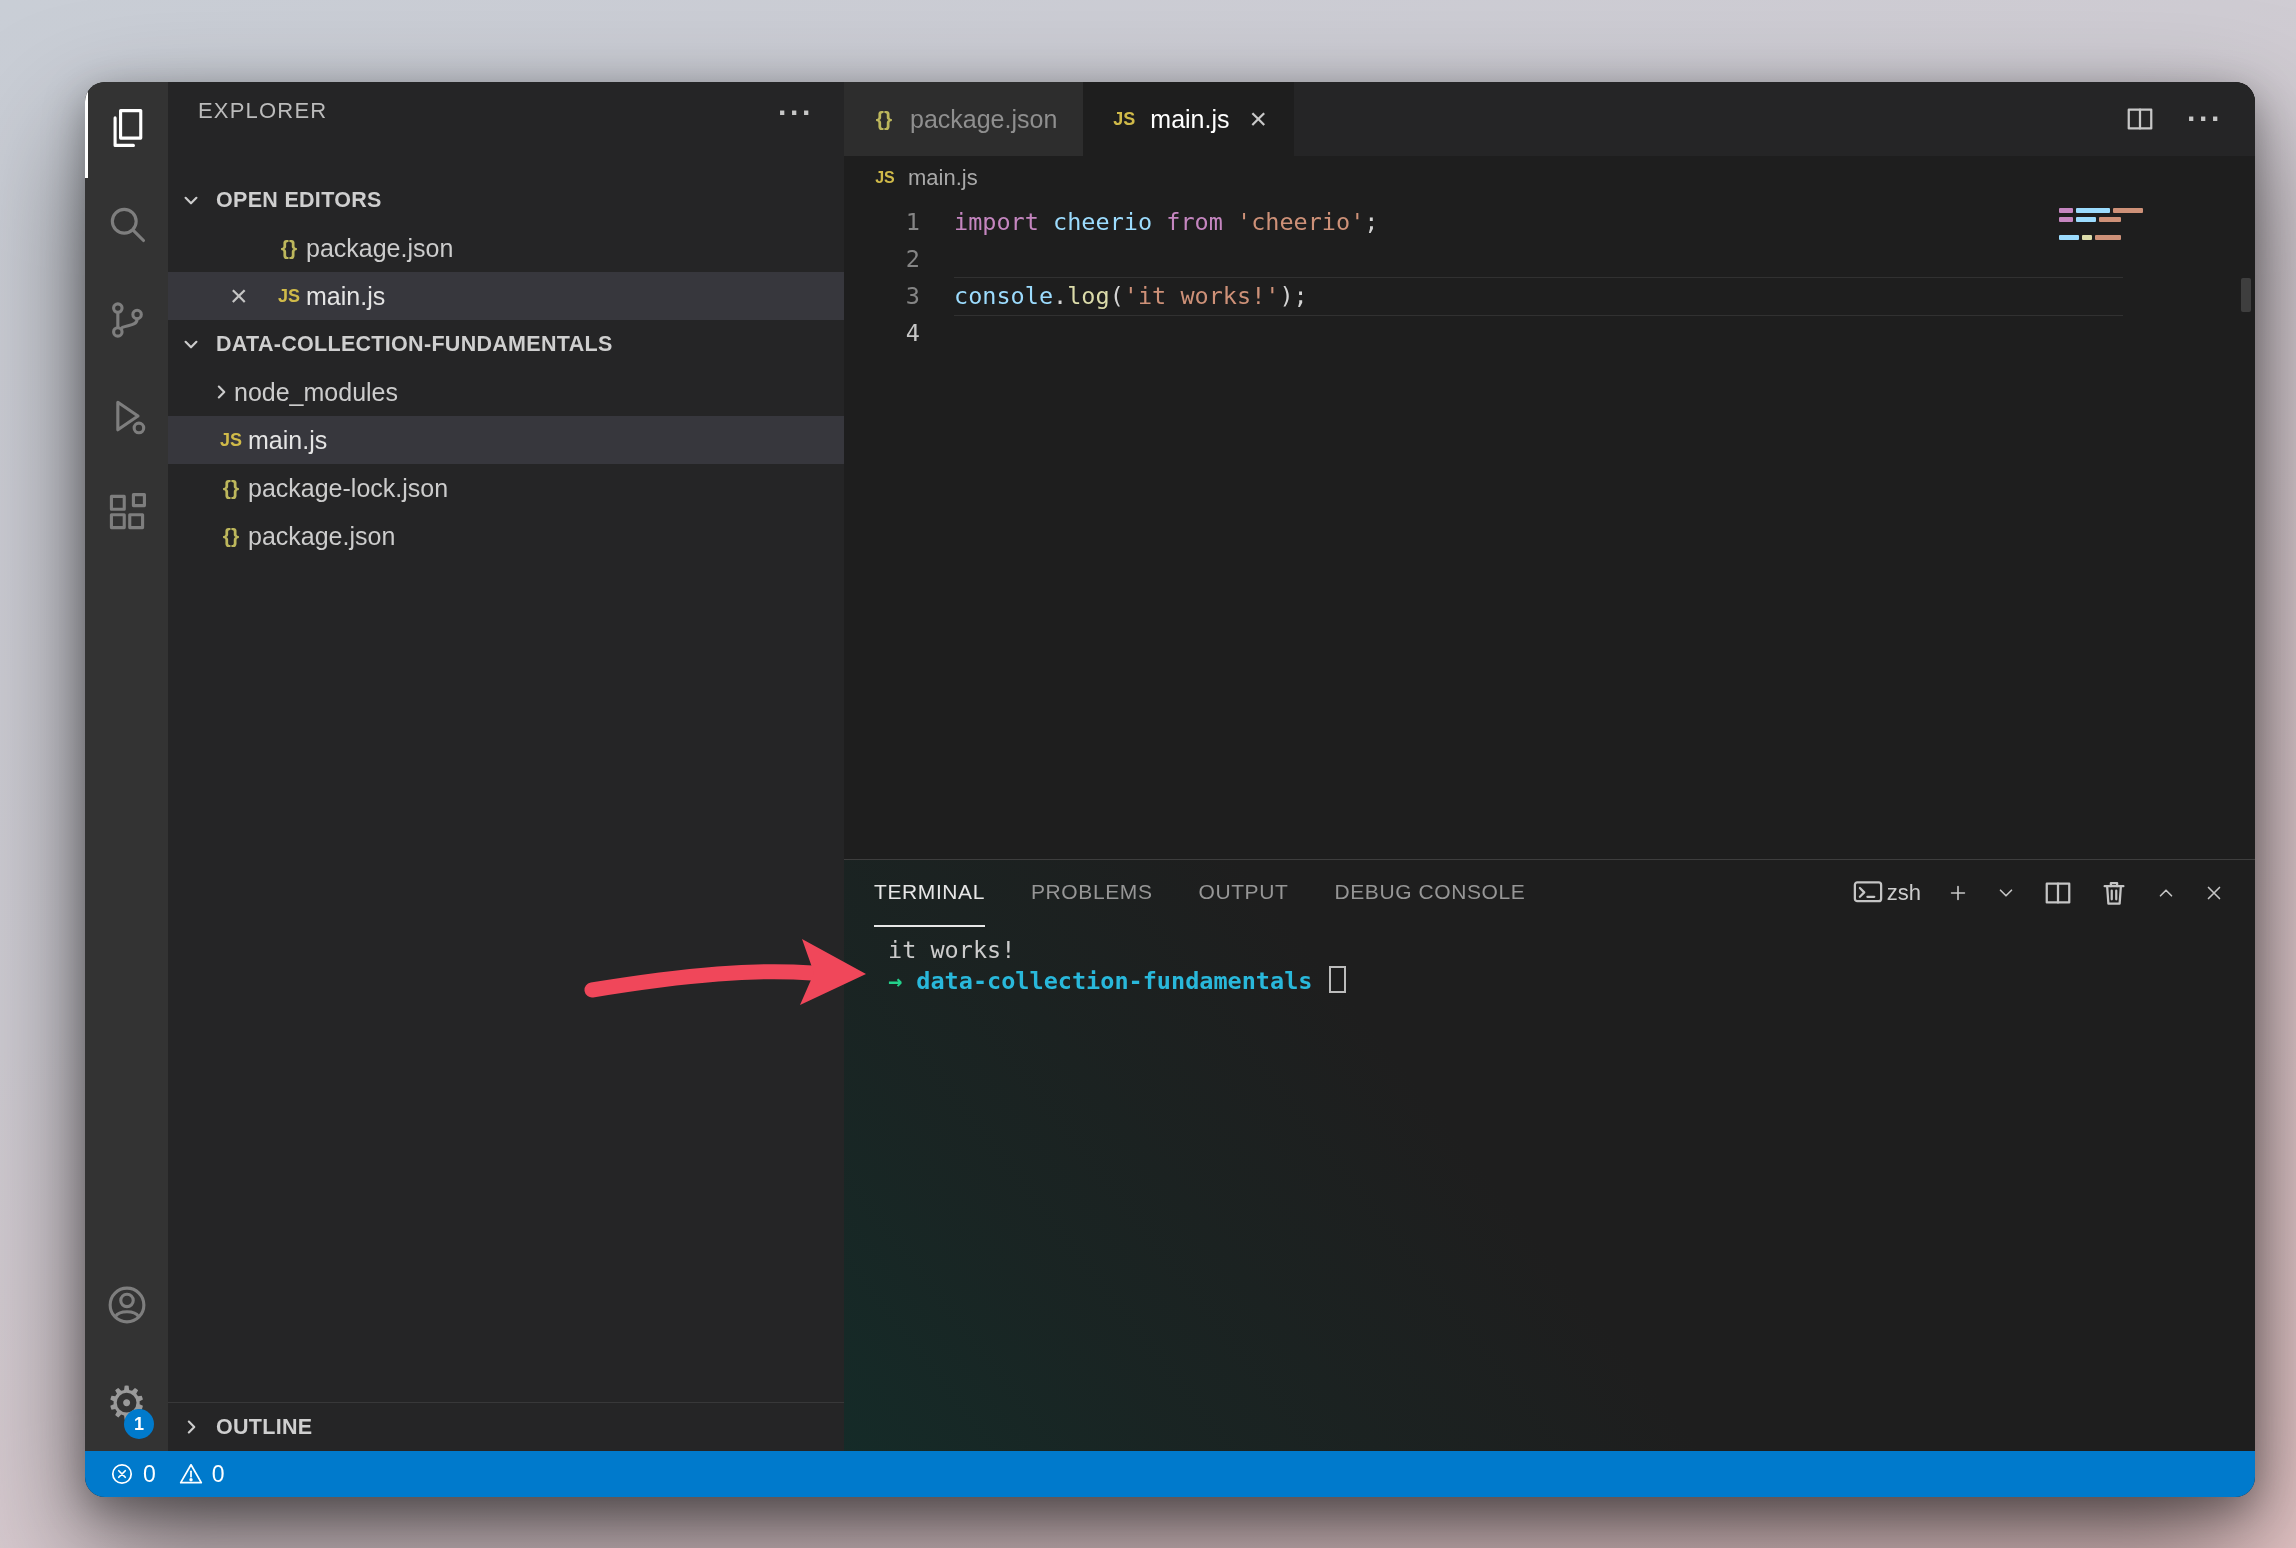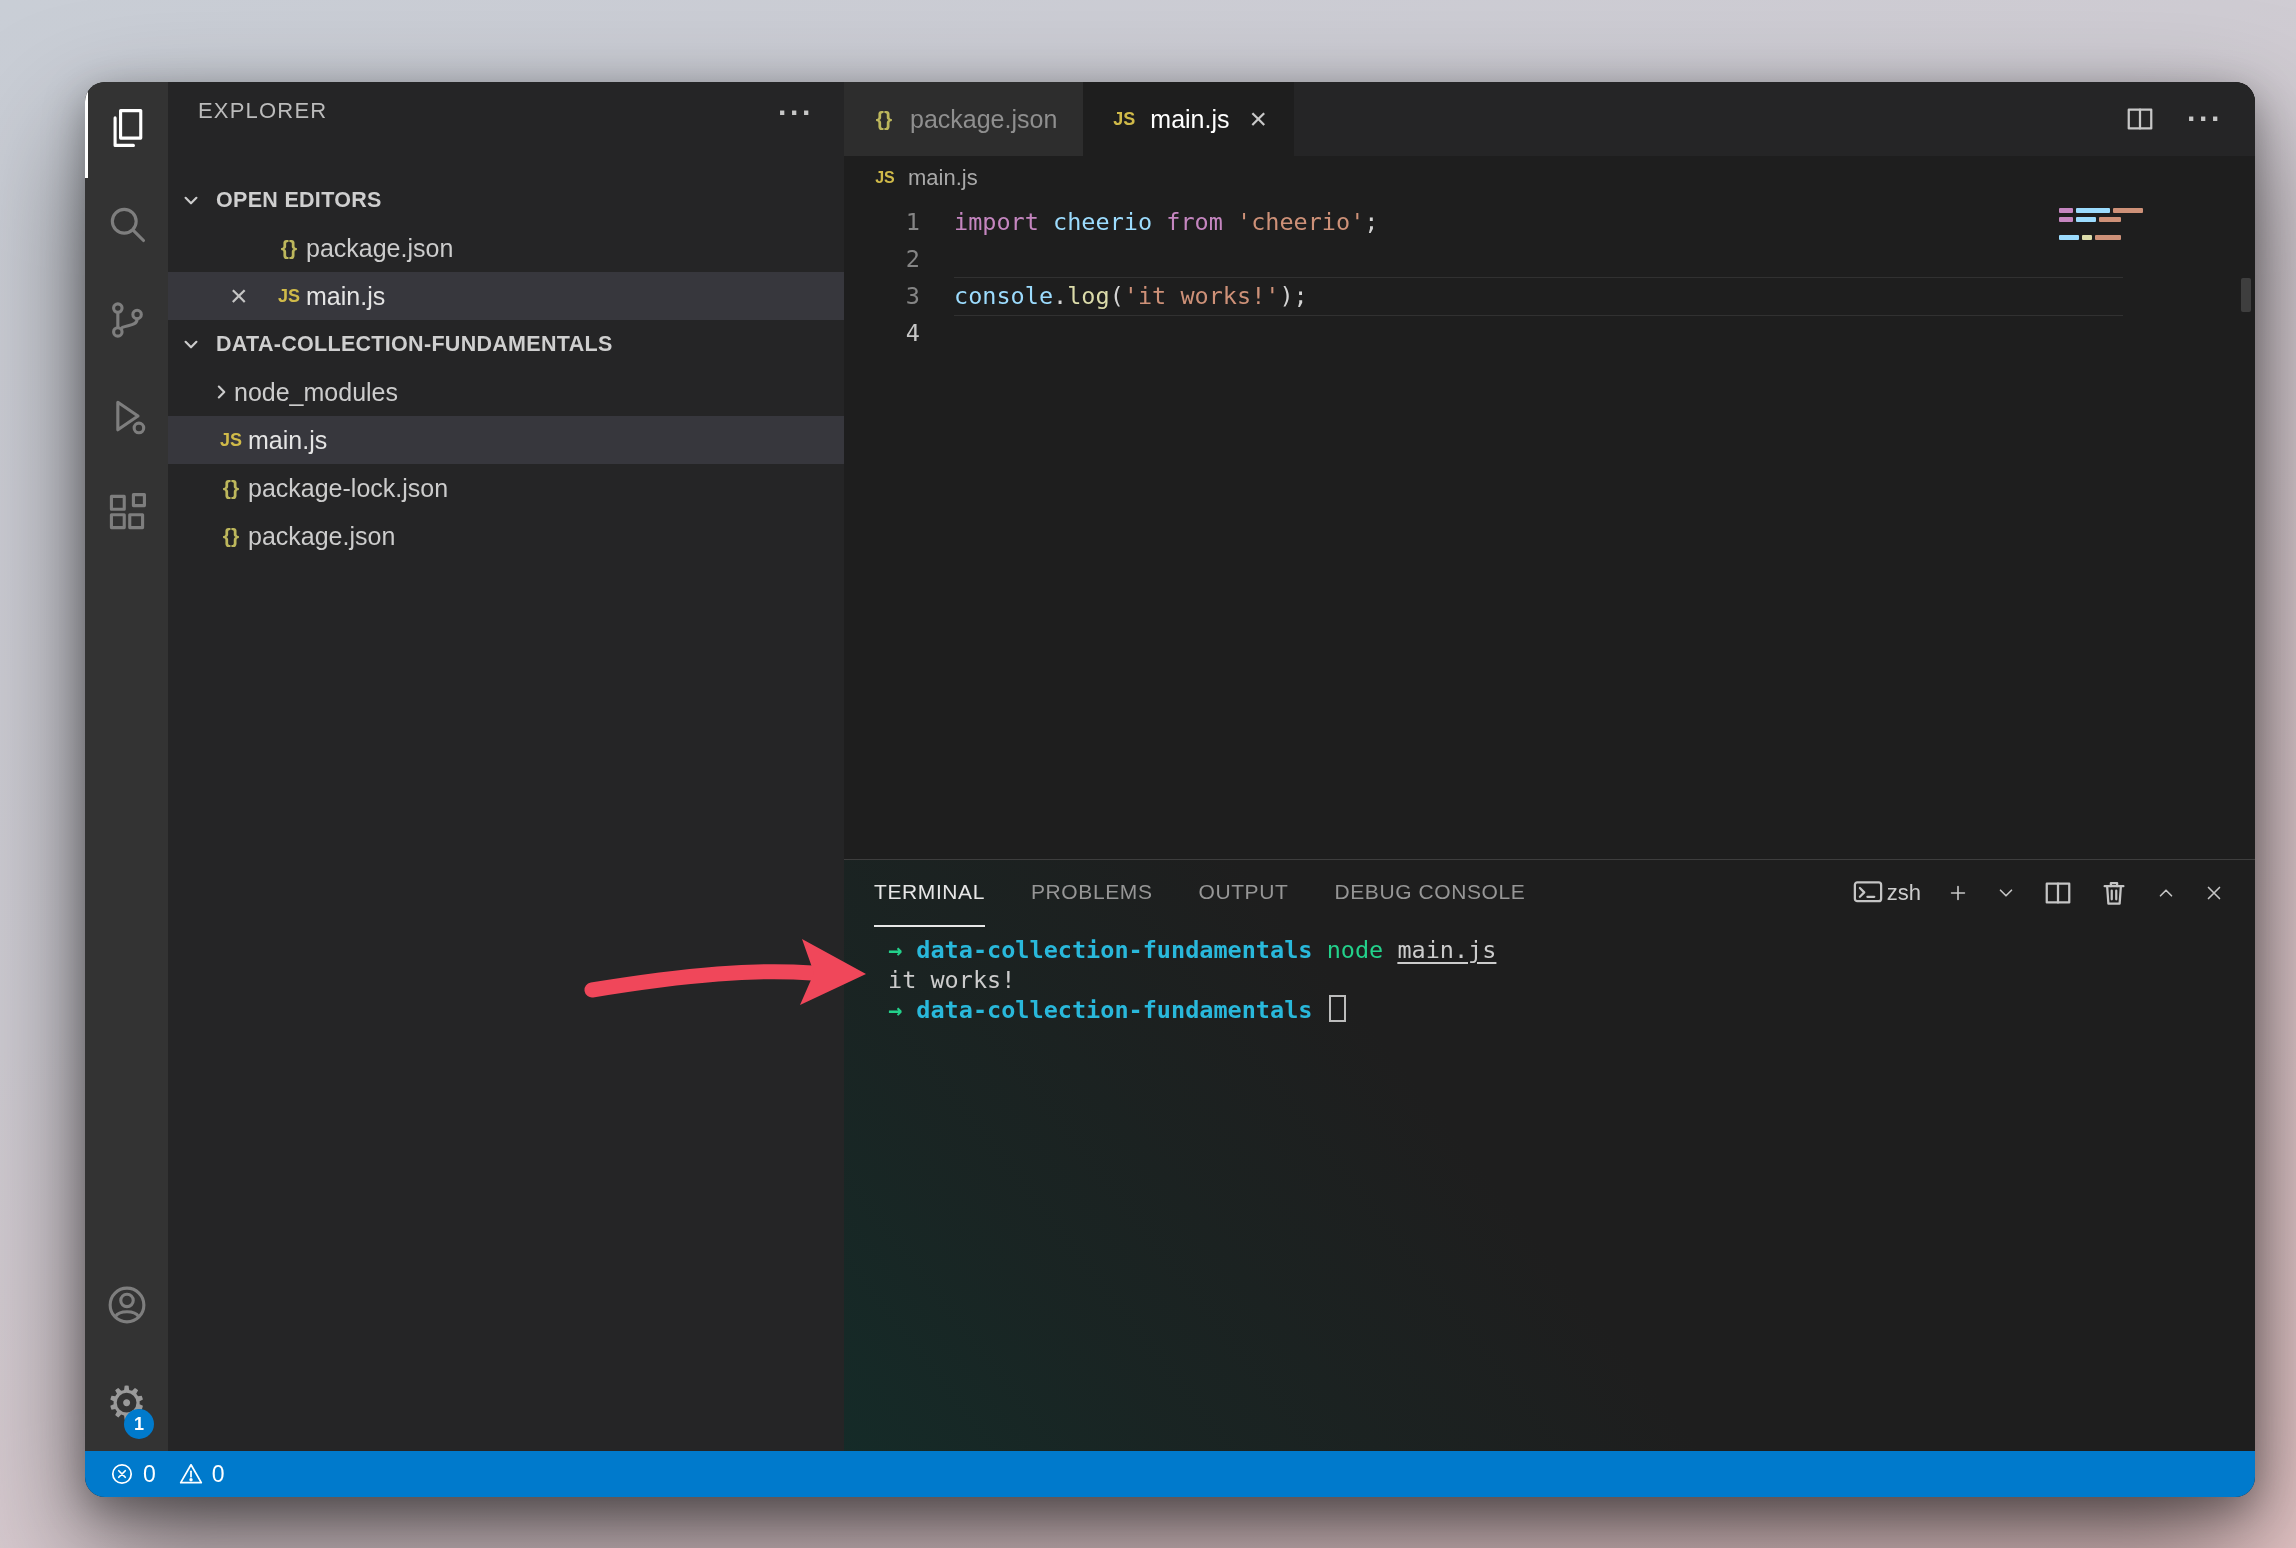--- a/index.html
+++ b/index.html
@@ -236,20 +236,26 @@
           <span class="fi fi-json">{}</span>
           <span>package-lock.json</span>
         </div>
         <div class="row tree-row">
           <span class="fi fi-json">{}</span>
           <span>package.json</span>
         </div>
 
         <div class="sb-spacer"></div>
 
+        <div class="section-header outline">
+          <svg class="chev" viewBox="0 0 24 24">
+              <path d="M10 7 l5 5 -5 5"></path>
+            </svg>
+          <span>OUTLINE</span>
+        </div>
       </div>
 
       <div class="main">
 
         <div class="tabbar">
           <div class="tab">
             <span class="fi fi-json">{}</span>
             <span>package.json</span>
           </div>
           <div class="tab active">
@@ -340,21 +346,20 @@
               <svg class="chev-sm" viewBox="0 0 24 24">
                   <path d="M6 15 l6 -6 6 6"></path>
                 </svg>
               <svg class="chev-sm" viewBox="0 0 24 24">
                   <path d="M6 6 l12 12 M18 6 L6 18"></path>
                 </svg>
             </div>
           </div>
 
           <div class="terminal">
-              <div class="t-line"><span class="tk-g">→</span><span class="tk-pl"> </span><span class="tk-cy">data-collection-fundamentals</span><span class="tk-pl"> </span><span class="tk-g2">node</span><span class="tk-pl"> </span><span class="tk-u">main.js</span></div>
               <div class="t-line"><span class="tk-pl">it works!</span></div>
               <div class="t-line"><span class="tk-g">→</span><span class="tk-pl"> </span><span class="tk-cy">data-collection-fundamentals</span><span class="tk-pl"> </span><span class="t-cursor"></span></div>
             </div>
         </div>
       </div>
     </div>
 
     <div class="statusbar" style="background: rgb(0, 122, 204);">
       <div class="st-group">
         <svg class="st-icon" viewBox="0 0 24 24">

